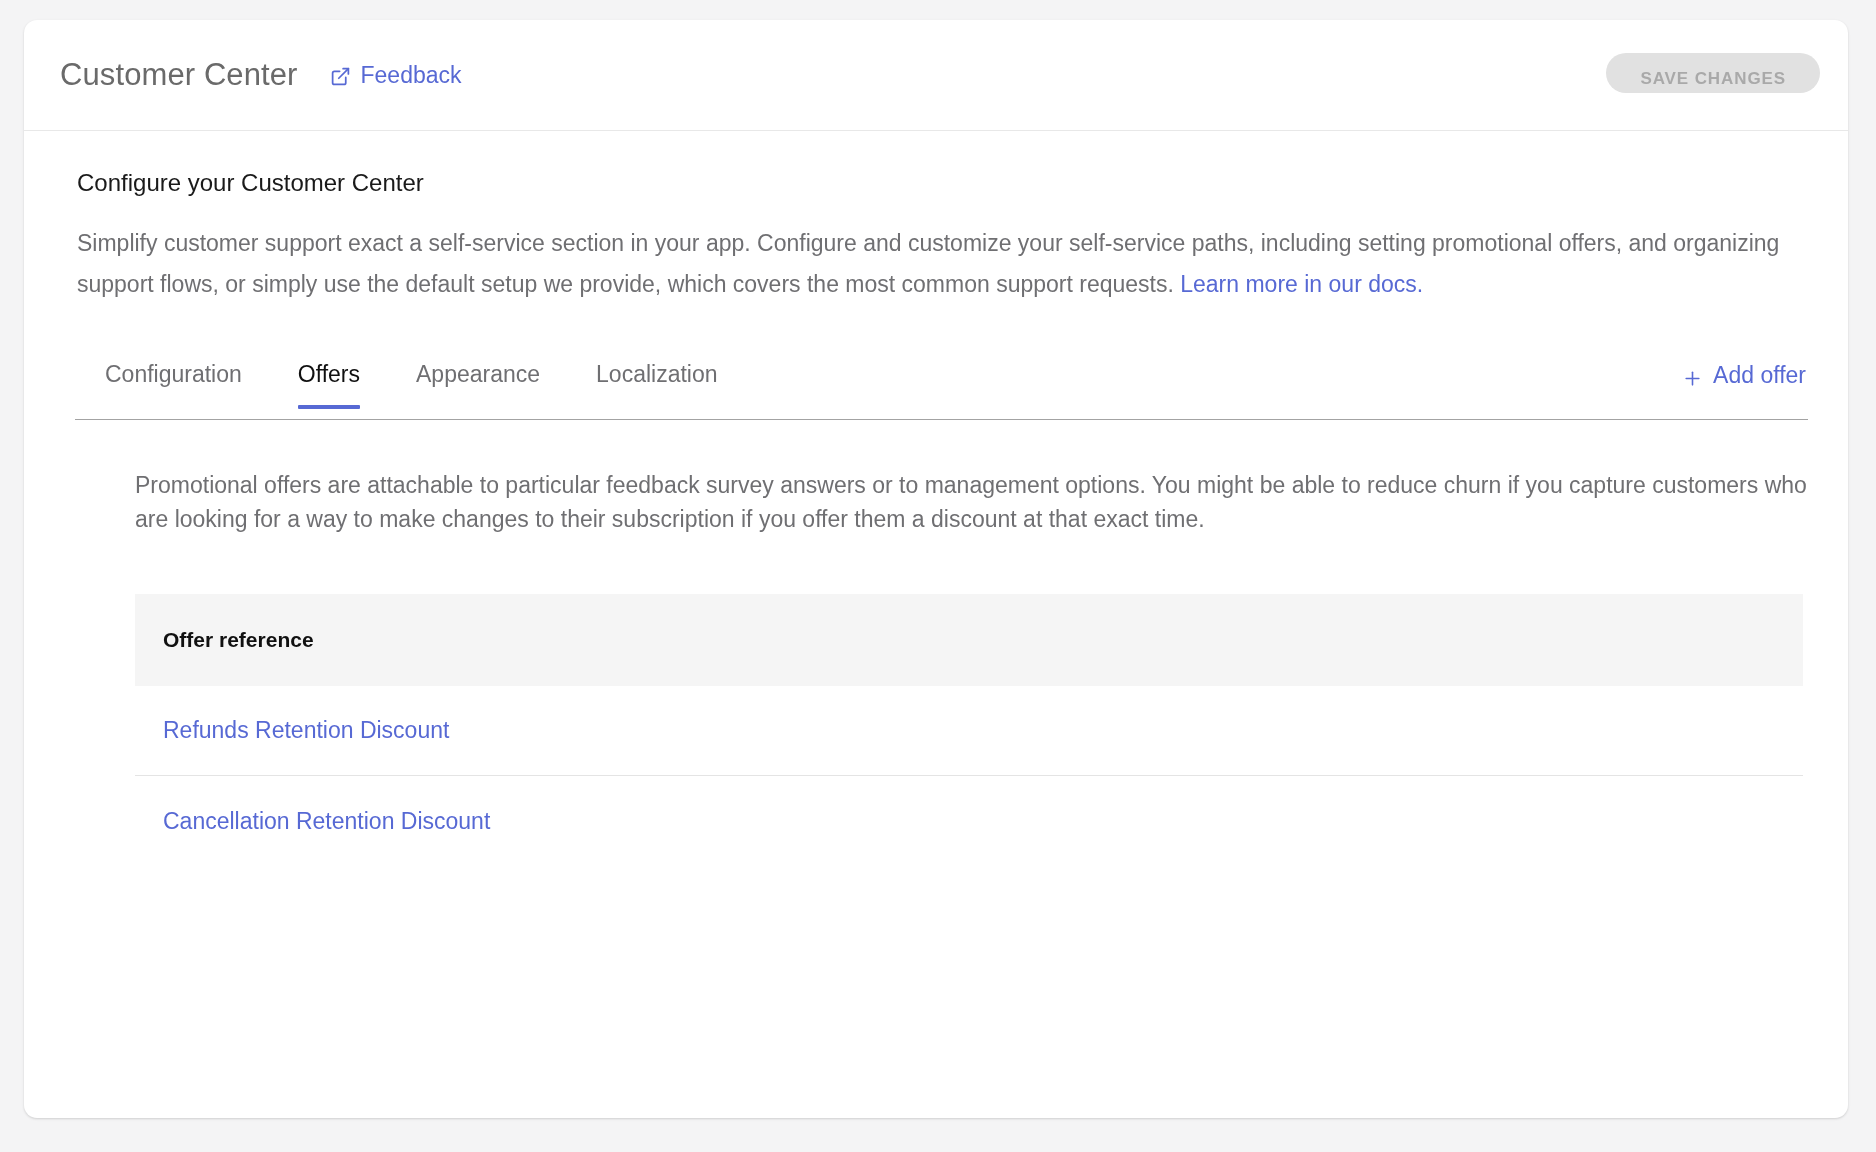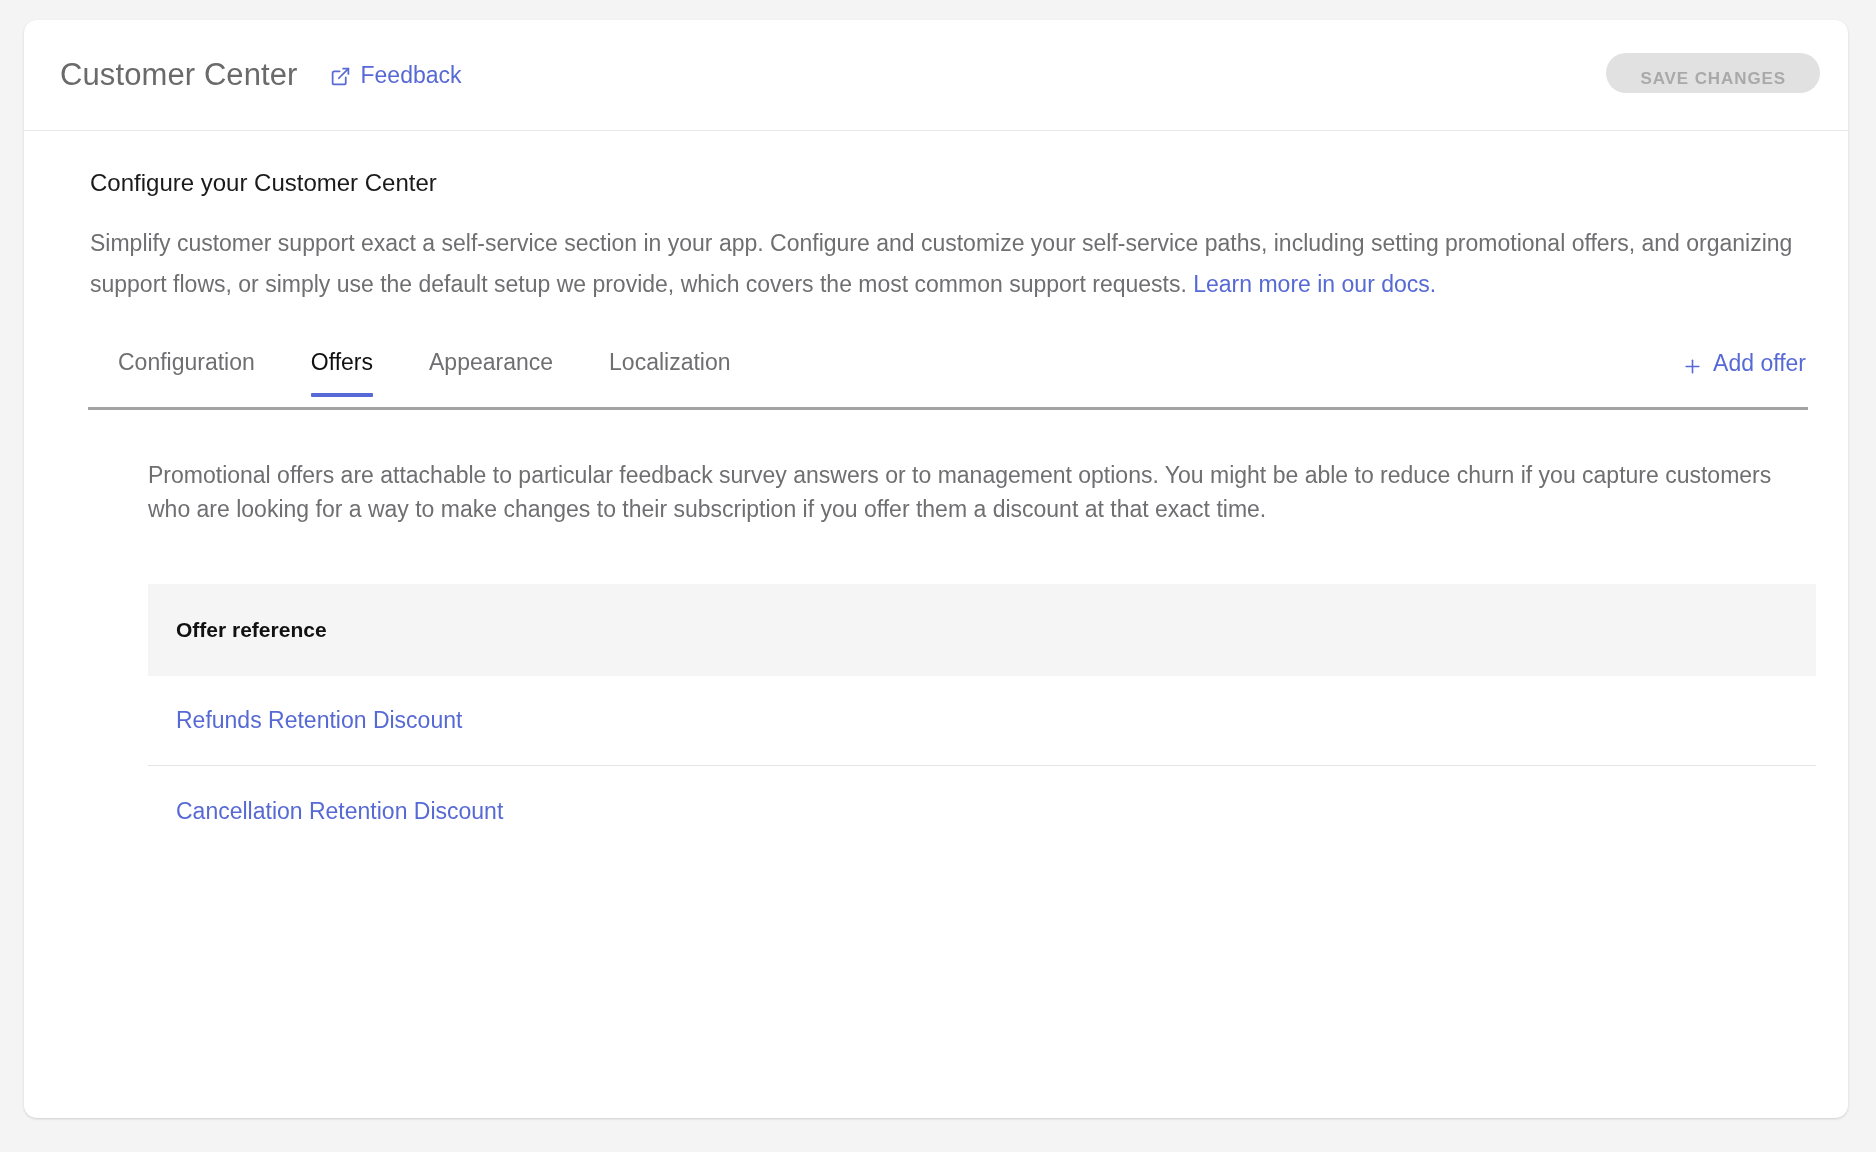--- a/index.html
+++ b/index.html
@@ -74,21 +74,21 @@
     color: #a9a9a9;
     font-family: "Liberation Sans", sans-serif;
     font-size: 17px;
     font-weight: bold;
     letter-spacing: 0.9px;
     cursor: default;
   }
 
   
   .card-body {
-    padding: 38px 40px 0 64px;
+    padding: 38px 40px 0 51px;
     box-sizing: border-box;
   }
   .section-title {
     font-size: 24px;
     color: #1a1a1a;
     margin: 0 0 26px 2px;
     font-weight: 400;
   }
   .section-desc {
     font-size: 23px;
@@ -98,23 +98,23 @@
     max-width: 1760px;
   }
   .inline-link {
     color: #5769d4;
     cursor: pointer;
   }
 
   
   .tabbar {
     position: relative;
-    margin-top: 44px;
+    margin-top: 56px;
     height: 58px;
-    border-bottom: 3px solid #a3a3a3;
+    border-bottom: 1px solid #a3a3a3;
     display: flex;
     align-items: flex-start;
     padding-left: 2px;
   }
   .tab {
     position: relative;
     font-size: 23px;
     color: #6f6f72;
     padding: 0 28px 20px 28px;
     cursor: pointer;

